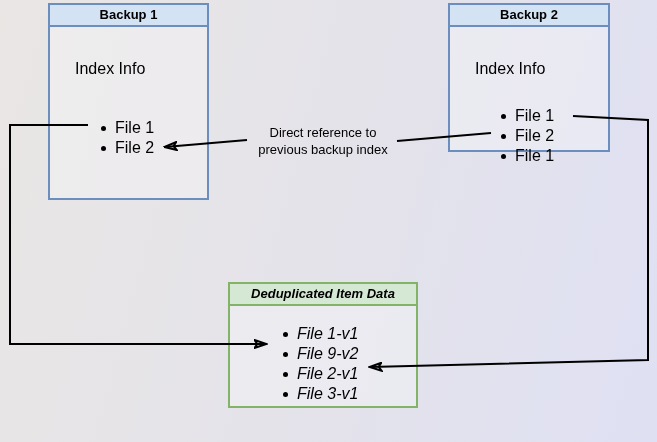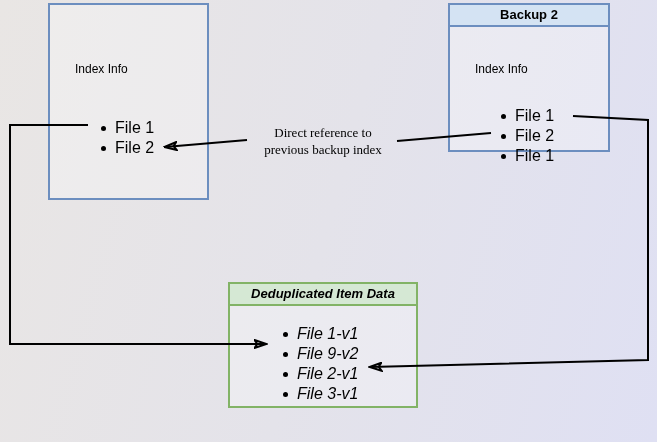--- a/index.html
+++ b/index.html
@@ -27,21 +27,21 @@
     font-weight: bold;
     font-size: 13px;
     border-bottom: 2px solid;
   }
   .blue  .node-header { background: #d4e3f3; border-color: #6c8ebf; }
   .green .node-header { background: #d5e8d4; border-color: #82b366; }
   .node-subtitle {
     position: absolute;
     left: 25px;
     top: 54px;
-    font-size: 12px;
+    font-size: 16px;
     line-height: 20px;
   }
   .file-list {
     position: absolute;
     left: 65px;
     margin: 0;
     padding: 0;
     list-style: none;
     font-size: 16px;
     line-height: 20px;
@@ -64,36 +64,36 @@
   #backup2-node .file-list { top: 101px; }
   #dedup-node   .file-list { top: 40px; left: 67px; }
   .annotation {
     position: absolute;
     left: 238px;
     top: 124px;
     width: 170px;
     text-align: center;
     font-size: 13px;
     line-height: 17px;
-    font-family: Liberation Serif, serif;
   }
   .connectors {
     position: absolute;
     left: 0; top: 0;
     width: 657px; height: 442px;
     pointer-events: none;
   }
   .connectors path { stroke: #000; stroke-width: 2; fill: none; }
 </style>
 </head>
 <body>
 
 <div class="canvas">
 
   <div class="node blue" id="backup1-node">
+    <div class="node-header">Backup 1</div>
     <div class="node-subtitle">Index Info</div>
     <ul class="file-list">
       <li>File 1</li>
       <li>File 2</li>
     </ul>
   </div>
 
   <div class="node blue" id="backup2-node">
     <div class="node-header">Backup 2</div>
     <div class="node-subtitle">Index Info</div>

